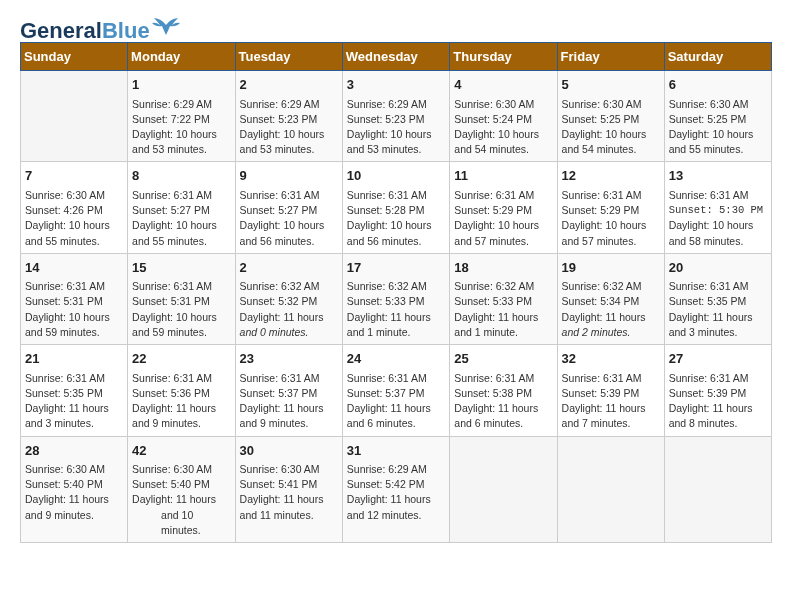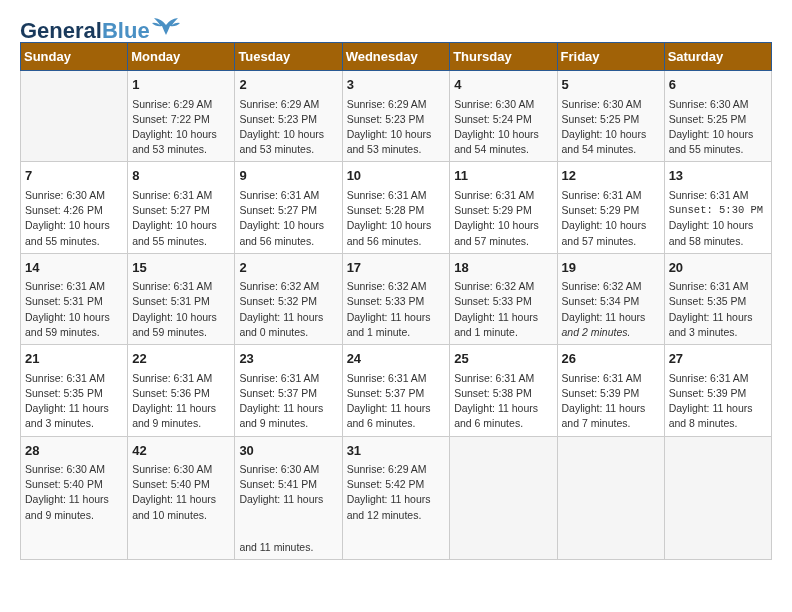--- a/index.html
+++ b/index.html
@@ -222,21 +222,21 @@
           <span style="display: block; line-height: 1.45;">Sunrise: 6:31 AM</span>
           <span style="display: block; line-height: 1.45;">Sunset: 5:31 PM</span>
           <span style="display: block; line-height: 1.45;">Daylight: 10 hours</span>
           <span style="display: block; line-height: 1.45;">and 59 minutes.</span>
         </td>
         <td>
           <span class="day-number">2</span>
           <span style="display: block; line-height: 1.45;">Sunrise: 6:32 AM</span>
           <span style="display: block; line-height: 1.45;">Sunset: 5:32 PM</span>
           <span style="display: block; line-height: 1.45;">Daylight: 11 hours</span>
-          <span style="display: block; line-height: 1.45;">and 0 minutes.</span>
+          <span style="display: block; line-height: 1.45; font-style: italic;">and 0 minutes.</span>
         </td>
         <td>
           <span class="day-number">17</span>
           <span style="display: block; line-height: 1.45;">Sunrise: 6:32 AM</span>
           <span style="display: block; line-height: 1.45;">Sunset: 5:33 PM</span>
           <span style="display: block; line-height: 1.45;">Daylight: 11 hours</span>
           <span style="display: block; line-height: 1.45;">and 1 minute.</span>
         </td>
         <td>
           <span class="day-number">18</span>
@@ -290,21 +290,21 @@
           <span style="display: block; line-height: 1.45;">and 6 minutes.</span>
         </td>
         <td>
           <span class="day-number">25</span>
           <span style="display: block; line-height: 1.45;">Sunrise: 6:31 AM</span>
           <span style="display: block; line-height: 1.45;">Sunset: 5:38 PM</span>
           <span style="display: block; line-height: 1.45;">Daylight: 11 hours</span>
           <span style="display: block; line-height: 1.45;">and 6 minutes.</span>
         </td>
         <td>
-          <span class="day-number">26</span>
+          <span class="day-number">32</span>
           <span style="display: block; line-height: 1.45;">Sunrise: 6:31 AM</span>
           <span style="display: block; line-height: 1.45;">Sunset: 5:39 PM</span>
           <span style="display: block; line-height: 1.45;">Daylight: 11 hours</span>
           <span style="display: block; line-height: 1.45;">and 7 minutes.</span>
         </td>
         <td>
           <span class="day-number">27</span>
           <span style="display: block; line-height: 1.45;">Sunrise: 6:31 AM</span>
           <span style="display: block; line-height: 1.45;">Sunset: 5:39 PM</span>
           <span style="display: block; line-height: 1.45;">Daylight: 11 hours</span>
@@ -317,28 +317,28 @@
           <span style="display: block; line-height: 1.45;">Sunrise: 6:30 AM</span>
           <span style="display: block; line-height: 1.45;">Sunset: 5:40 PM</span>
           <span style="display: block; line-height: 1.45;">Daylight: 11 hours</span>
           <span style="display: block; line-height: 1.45;">and 9 minutes.</span>
         </td>
         <td>
           <span class="day-number">42</span>
           <span style="display: block; line-height: 1.45;">Sunrise: 6:30 AM</span>
           <span style="display: block; line-height: 1.45;">Sunset: 5:40 PM</span>
           <span style="display: block; line-height: 1.45;">Daylight: 11 hours</span>
-          <span style="display: block; line-height: 1.45;">and 10 minutes.</span>
+          <span style="display: block; line-height: 1.45; margin-left: 29px;">and 10 minutes.</span>
         </td>
         <td>
           <span class="day-number">30</span>
           <span style="display: block; line-height: 1.45;">Sunrise: 6:30 AM</span>
           <span style="display: block; line-height: 1.45;">Sunset: 5:41 PM</span>
           <span style="display: block; line-height: 1.45;">Daylight: 11 hours</span>
-          <span style="display: block; line-height: 1.45; margin-top: 32px;">and 11 minutes.</span>
+          <span style="display: block; line-height: 1.45;">and 11 minutes.</span>
         </td>
         <td>
           <span class="day-number">31</span>
           <span style="display: block; line-height: 1.45;">Sunrise: 6:29 AM</span>
           <span style="display: block; line-height: 1.45;">Sunset: 5:42 PM</span>
           <span style="display: block; line-height: 1.45;">Daylight: 11 hours</span>
           <span style="display: block; line-height: 1.45;">and 12 minutes.</span>
         </td>
         <td class="empty-cell"></td>
         <td class="empty-cell"></td>

